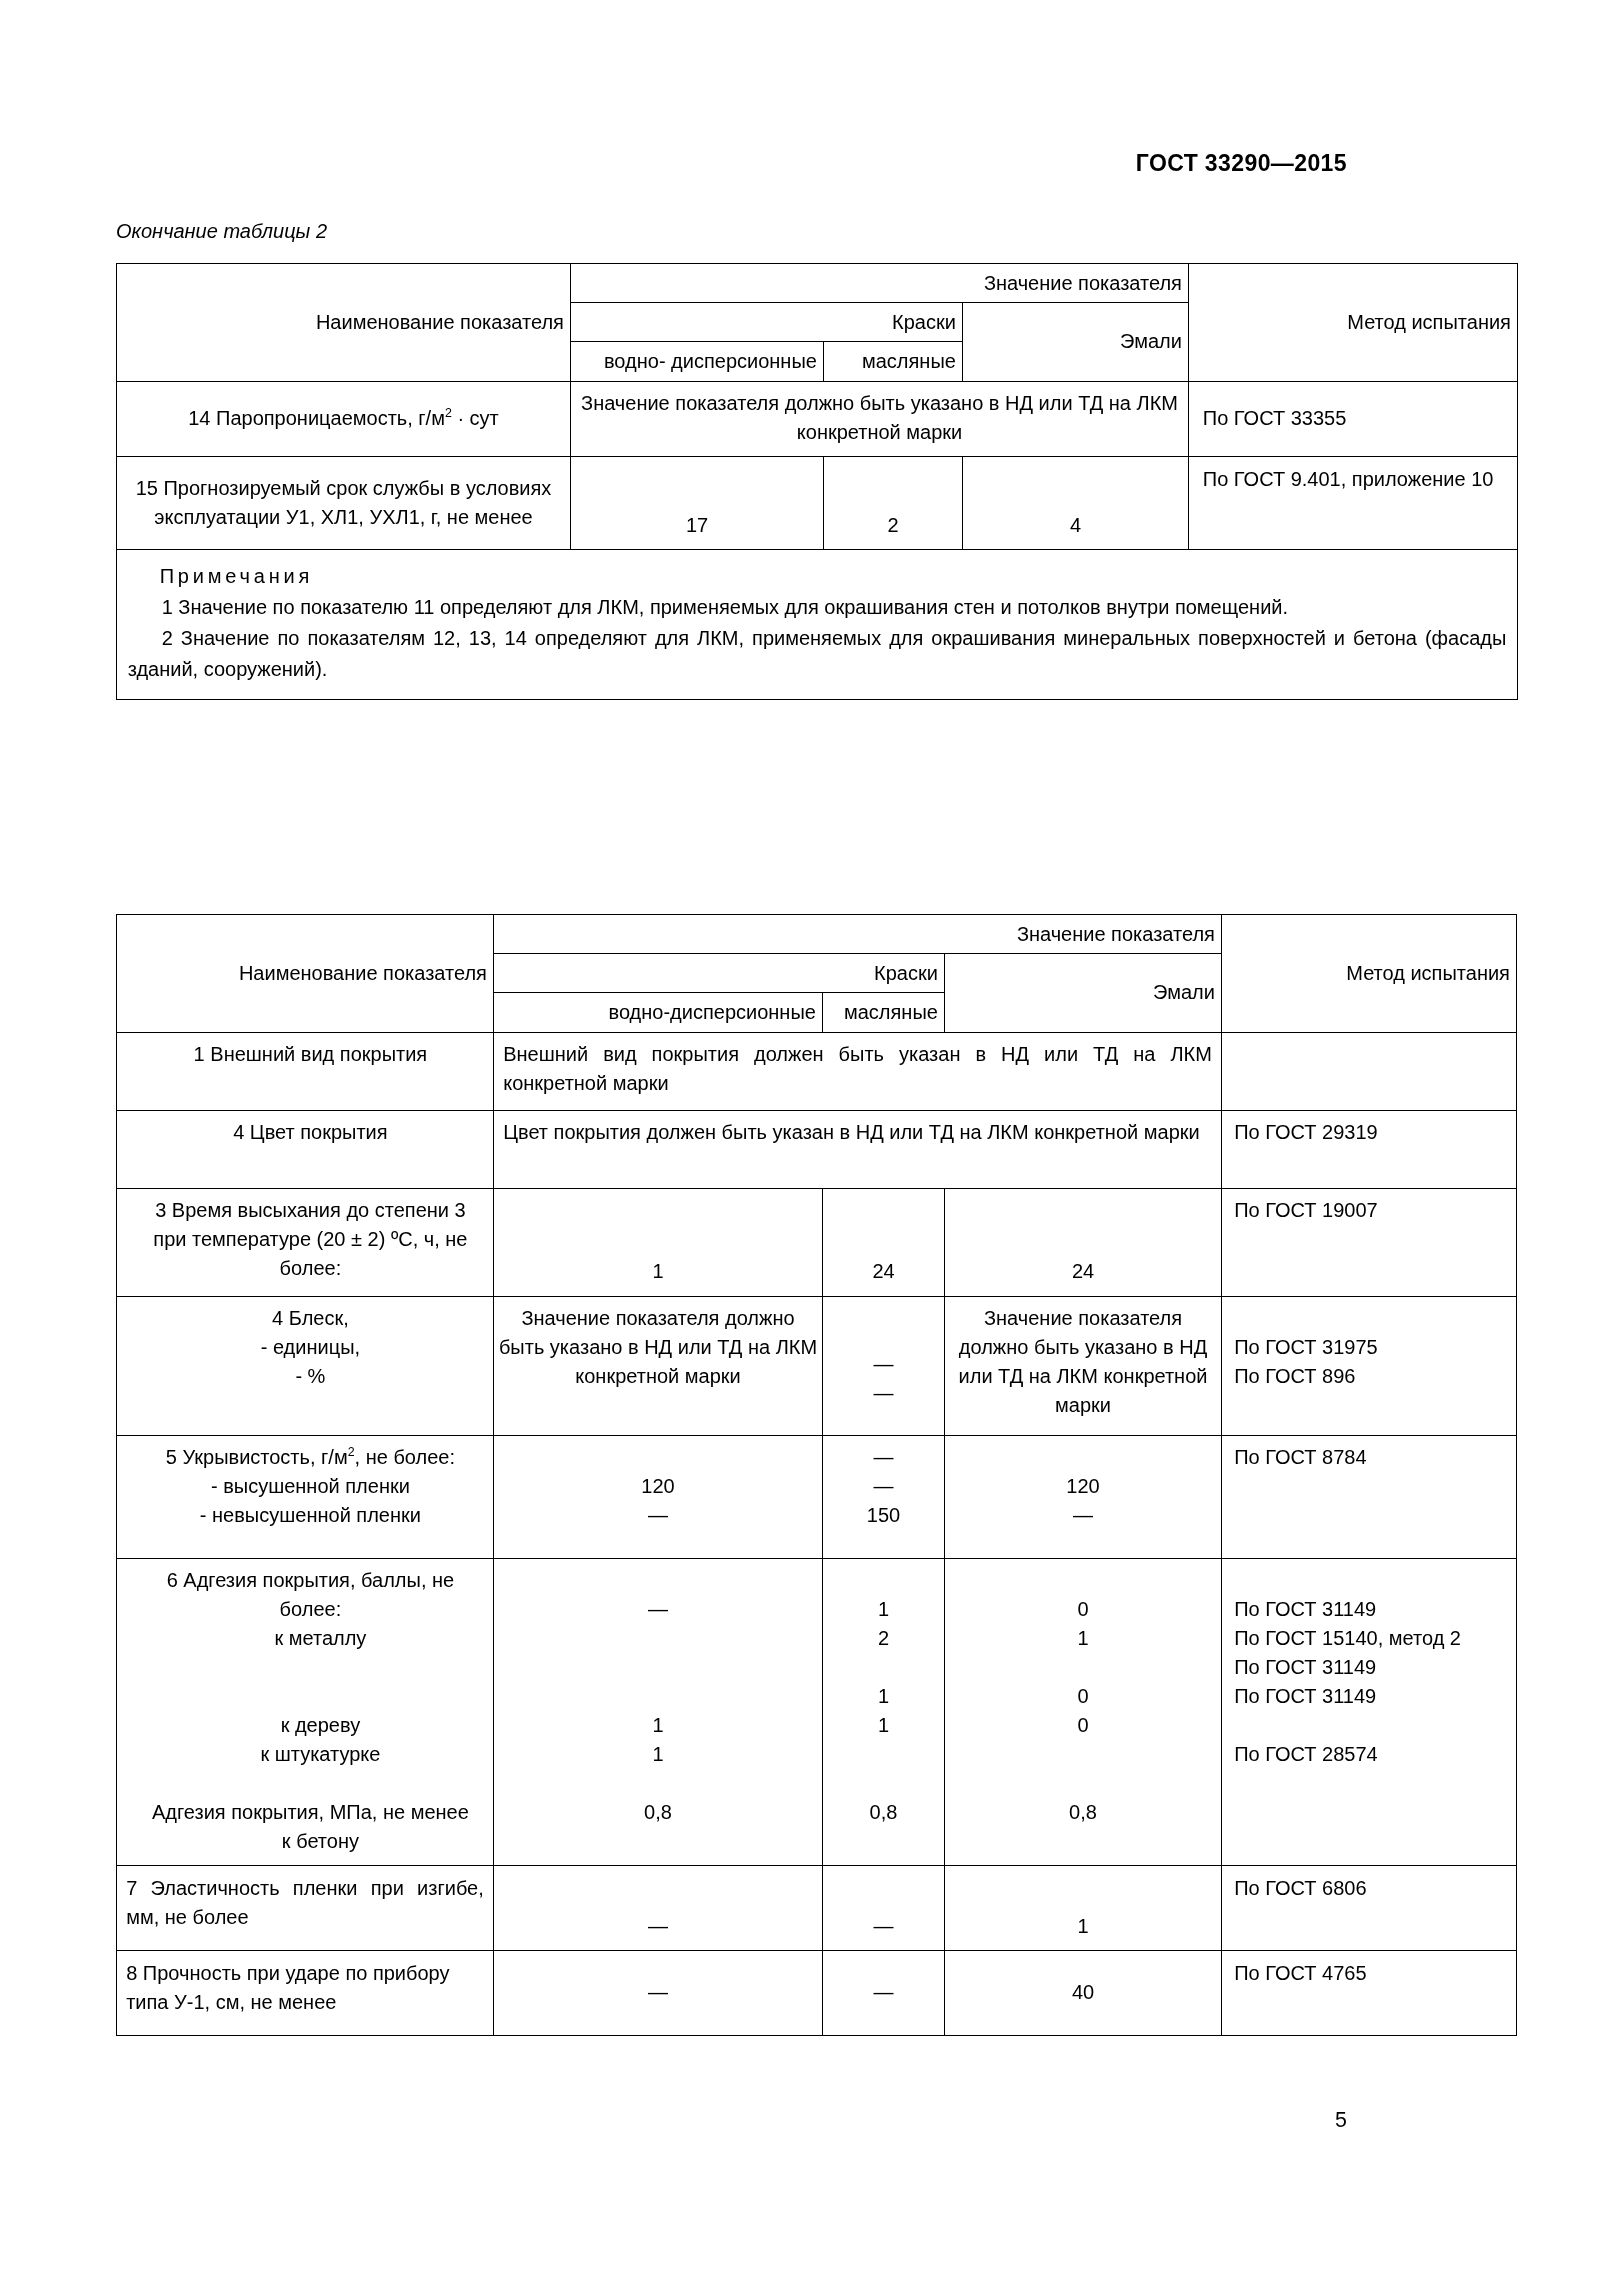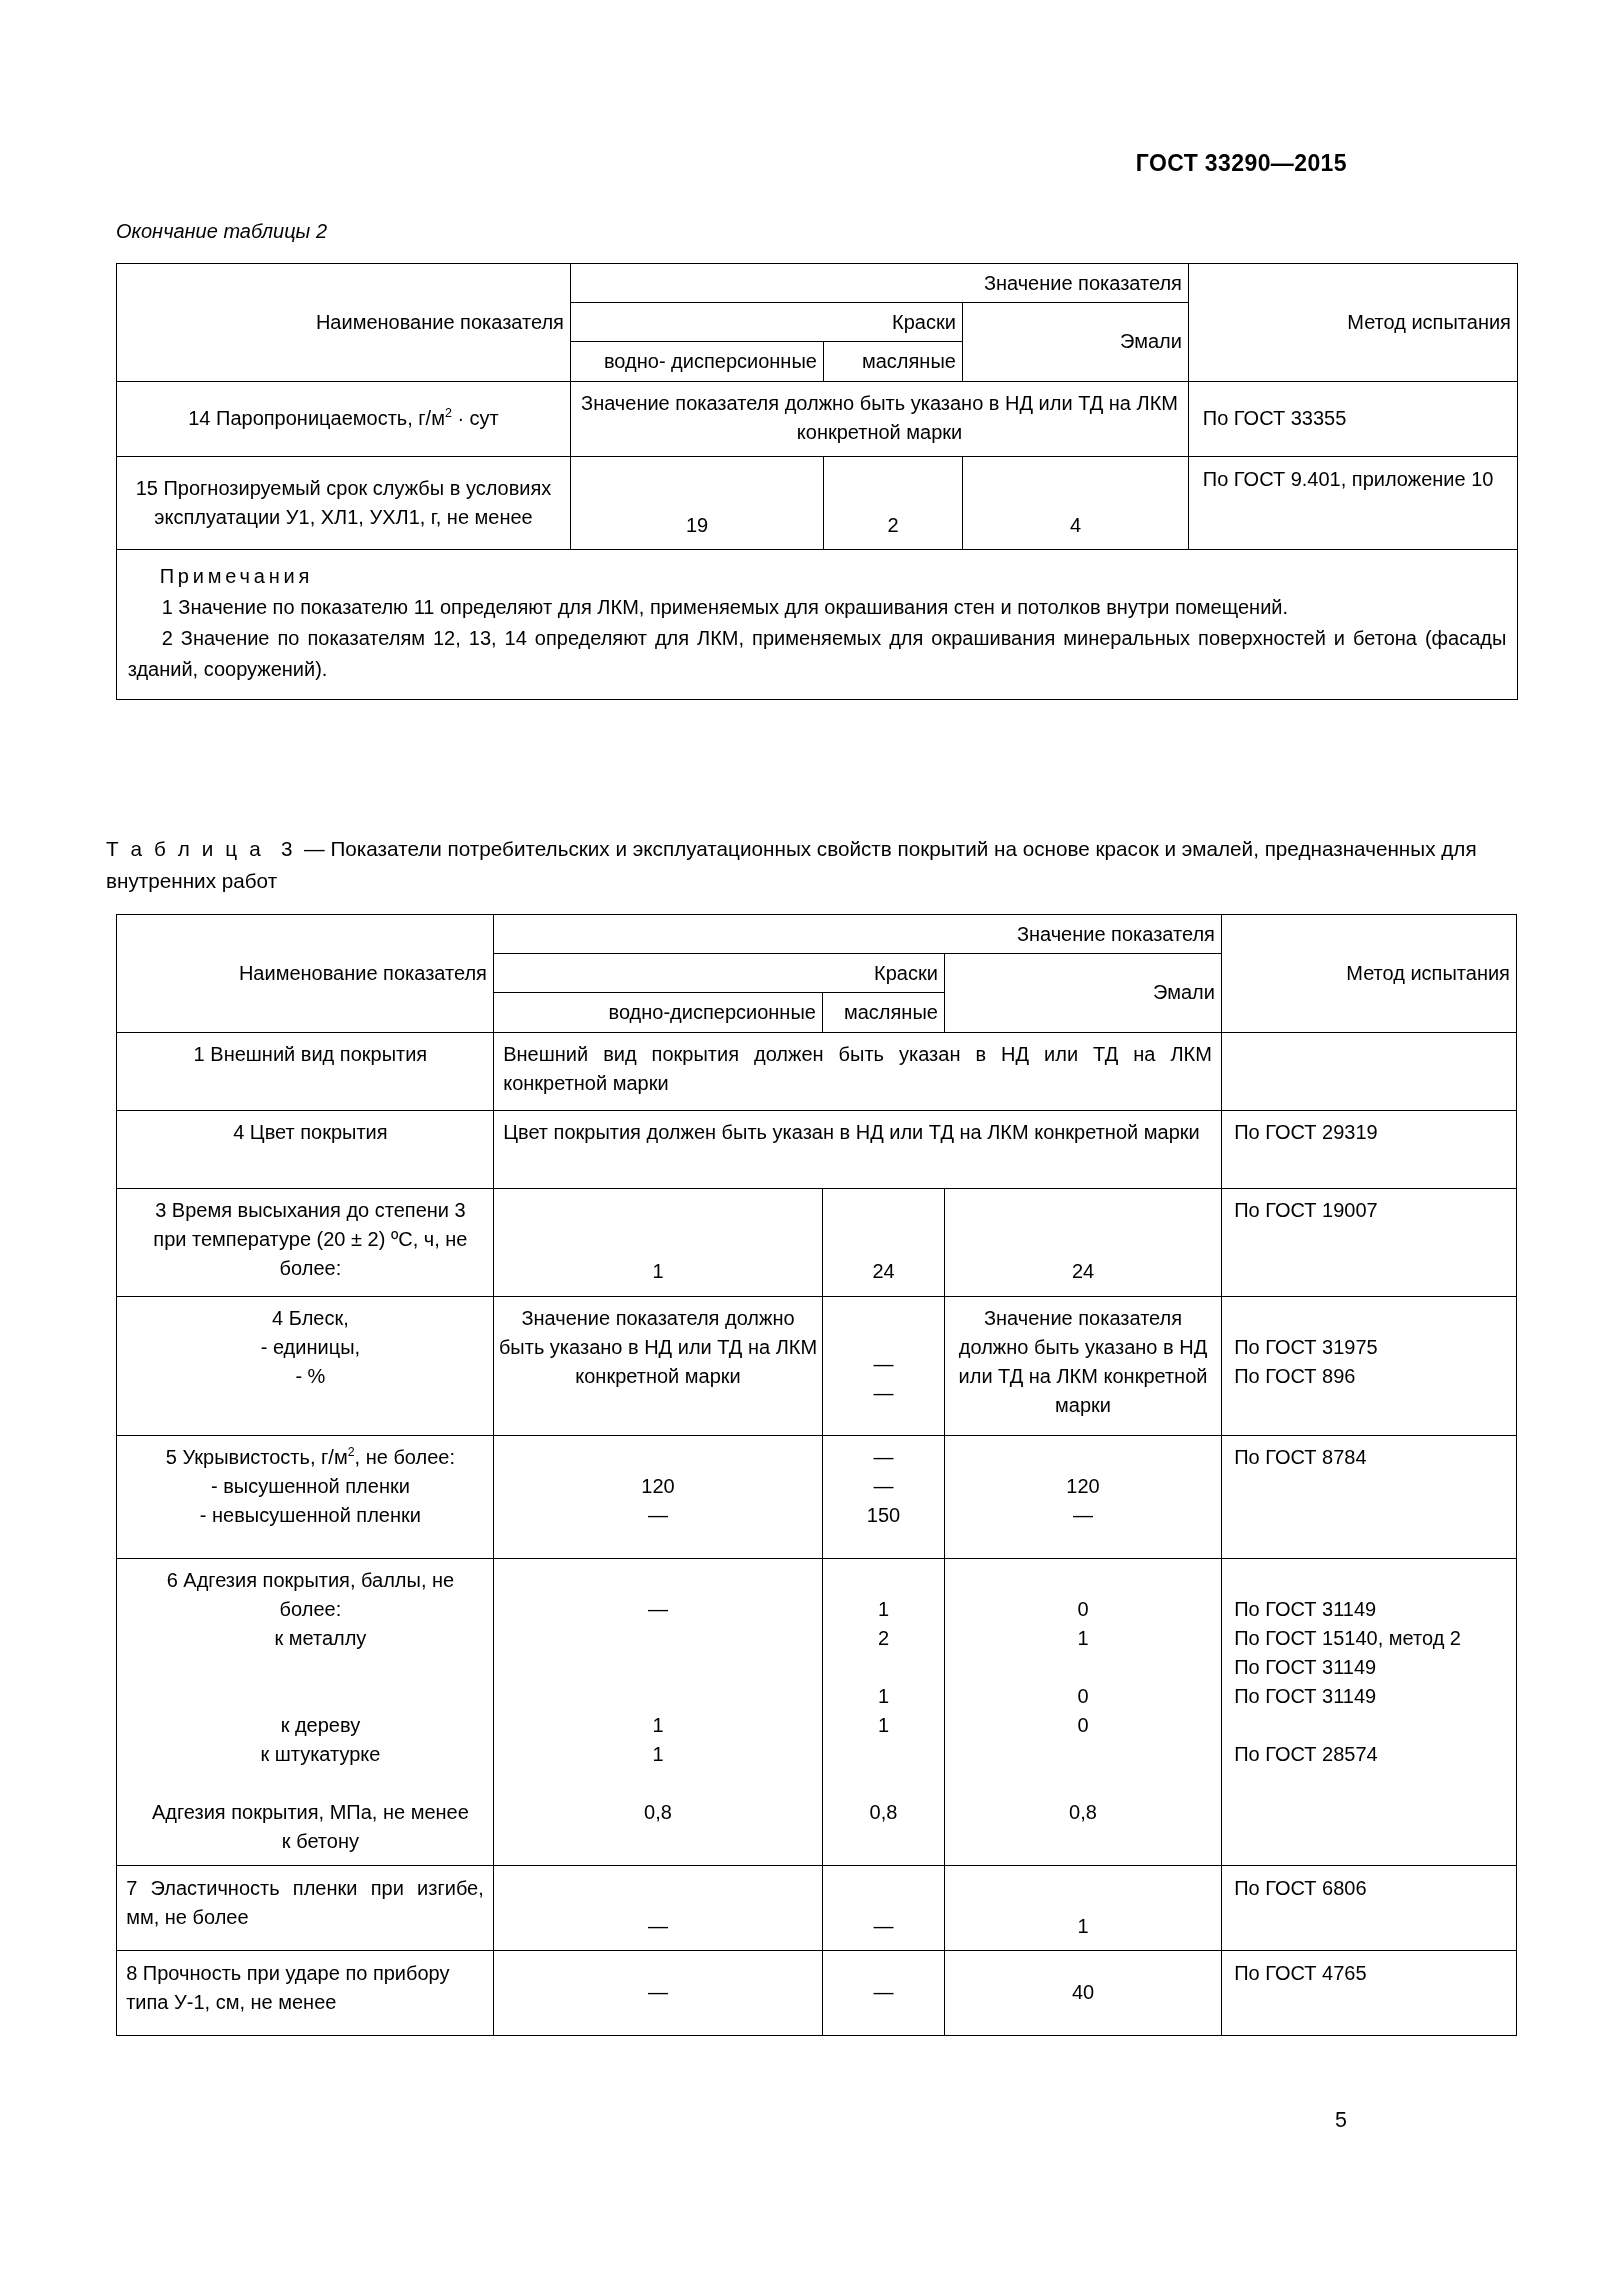--- a/index.html
+++ b/index.html
@@ -184,21 +184,21 @@
         <td class="mid">
           <div class="cellpad" style="padding-left:13.8px">По ГОСТ 33355</div>
         </td>
       </tr>
 
       <tr>
         <td class="mid" style="height:92px">
           <div class="cellpad ctr">15 Прогнозируемый срок службы в условиях эксплуатации У1, ХЛ1, УХЛ1, г, не менее</div>
         </td>
         <td class="bot">
-          <div class="cellpad ctr">19</div>
+          <div class="cellpad ctr">17</div>
         </td>
         <td class="bot">
           <div class="cellpad ctr">2</div>
         </td>
         <td class="bot">
           <div class="cellpad ctr">4</div>
         </td>
         <td>
           <div class="cellpad" style="padding-left:13.8px">По ГОСТ 9.401, приложение 10</div>
         </td>
@@ -209,25 +209,20 @@
           <div class="cellpad">
             <div class="notes-title">Примечания</div>
             <div class="notes-item">1 Значение по показателю 11 определяют для ЛКМ, применяемых для окрашивания стен и потолков внутри помещений.</div>
             <div class="notes-item">2 Значение по показателям 12, 13, 14 определяют для ЛКМ, применяемых для окрашивания минеральных поверхностей и бетона (фасады зданий, сооружений).</div>
           </div>
         </td>
       </tr>
     </tbody>
   </table>
 
-  <div class="caption-t3">
-    <span class="spaced">Т а б л и ц а</span>
-    <span>&nbsp;&nbsp;</span><span>3</span>
-    <span>&nbsp;</span><span>— Показатели потребительских и эксплуатационных свойств покрытий на основе красок и эмалей, предназначенных для внутренних работ</span>
-  </div>
 
   <table class="gost" id="table3">
     <colgroup>
       <col style="width:377px">
       <col style="width:329px">
       <col style="width:122px">
       <col style="width:277px">
       <col style="width:295px">
     </colgroup>
     <tbody>

